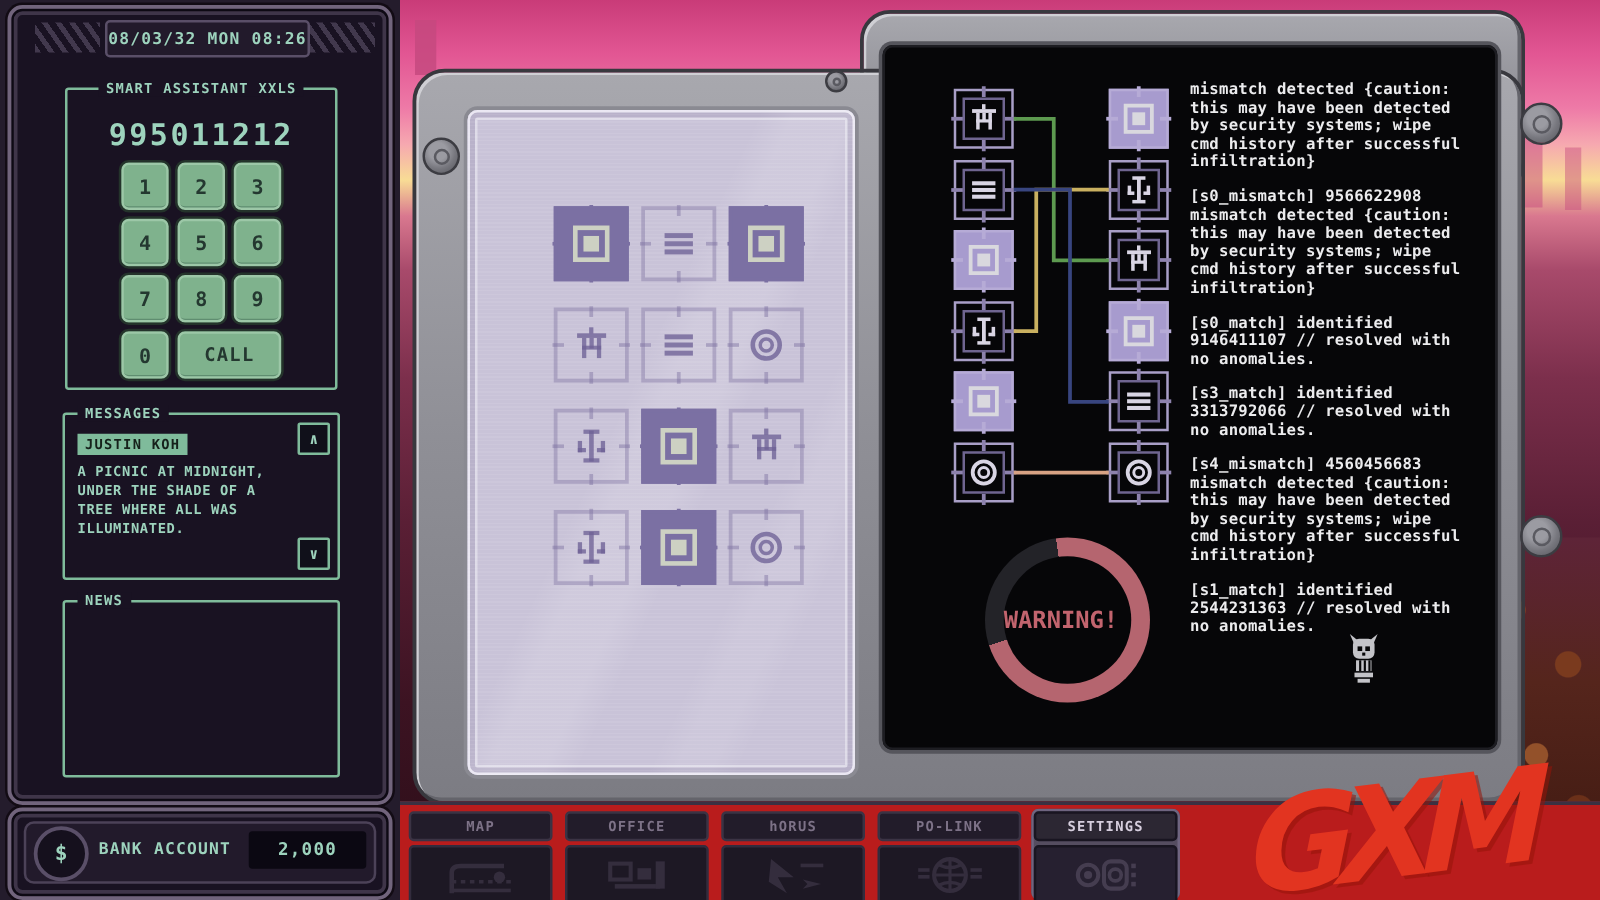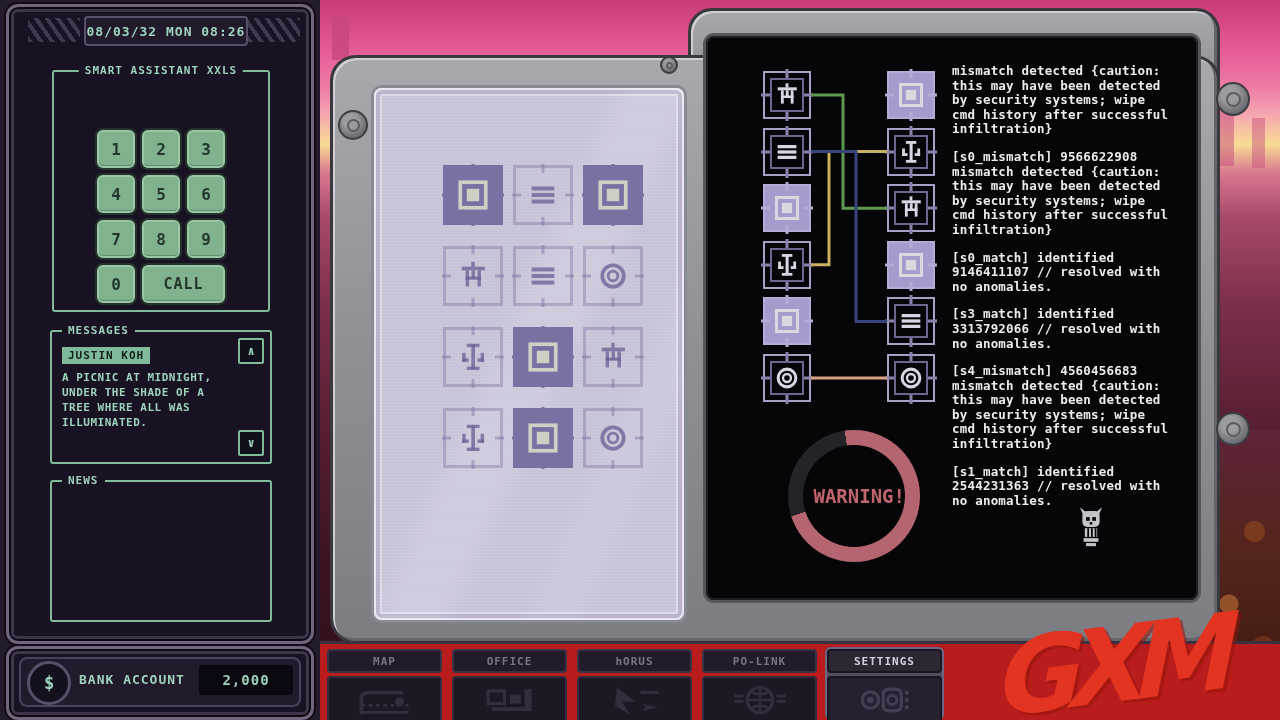--- a/index.html
+++ b/index.html
@@ -97,21 +97,21 @@
   .log{left:952px;top:64px;width:248px;color:#ececee;font-weight:bold;font-size:12.5px;
     line-height:14.6px;letter-spacing:.2px;}
   .logentry{white-space:pre-line;margin-bottom:13px;}
   .brand{left:952px;top:552px;width:242px;text-align:right;color:#d8d8dc;font-weight:bold;
     font-size:16px;letter-spacing:1px;}
   .skull{left:1076px;top:506px;}
 
   
   .donut{left:788px;top:430px;width:132px;height:132px;border-radius:50%;}
   .donutcover{position:absolute;inset:15px;border-radius:50%;background:#060608;
-    display:flex;align-items:center;justify-content:flex-end;}
+    display:flex;align-items:center;justify-content:flex-start;}
   .warntext{color:#c2646e;font-weight:bold;font-size:19px;letter-spacing:0;}
 
   
   .taskbar{left:320px;top:641px;width:960px;height:79px;background:#b91c1c;border-top:3px solid #3a3142;
     box-sizing:border-box;display:flex;}
   .tabs{display:flex;padding:3px 0 0 2px;}
   .tab{width:115px;margin:0 3px;padding:2px;border-radius:6px;}
   .tab.active{background:#554d60;box-shadow:inset 0 0 0 2px #6f6580;}
   .tablabel{height:20px;background:#221c2a;border:2px solid #3b3344;border-radius:4px;
     color:#7d7287;font-weight:bold;font-size:11px;letter-spacing:1px;
@@ -418,20 +418,21 @@
   </div>
 
   <div class="abs sidebar">
     <div class="abs plate topplate"></div>
     <div class="abs hatch" style="left:28px;"></div>
     <div class="abs hatch" style="left:248px;"></div>
     <div class="abs dateplate">08/03/32 MON 08:26</div>
 
     <div class="abs gbox" style="left:52px;top:70px;width:214px;height:238px;">
       <span class="legend center">SMART ASSISTANT XXLS</span>
+      <div class="abs dialnum">995011212</div>
       <div class="abs" style="left:0;top:0;width:100%;height:100%;" id="keypad">
           <div class="keybtn" style="left: 41px; top: 56px; width: 38px; height: 38px;">1</div>
           <div class="keybtn" style="left: 86px; top: 56px; width: 38px; height: 38px;">2</div>
           <div class="keybtn" style="left: 131px; top: 56px; width: 38px; height: 38px;">3</div>
           <div class="keybtn" style="left: 41px; top: 101px; width: 38px; height: 38px;">4</div>
           <div class="keybtn" style="left: 86px; top: 101px; width: 38px; height: 38px;">5</div>
           <div class="keybtn" style="left: 131px; top: 101px; width: 38px; height: 38px;">6</div>
           <div class="keybtn" style="left: 41px; top: 146px; width: 38px; height: 38px;">7</div>
           <div class="keybtn" style="left: 86px; top: 146px; width: 38px; height: 38px;">8</div>
           <div class="keybtn" style="left: 131px; top: 146px; width: 38px; height: 38px;">9</div>

